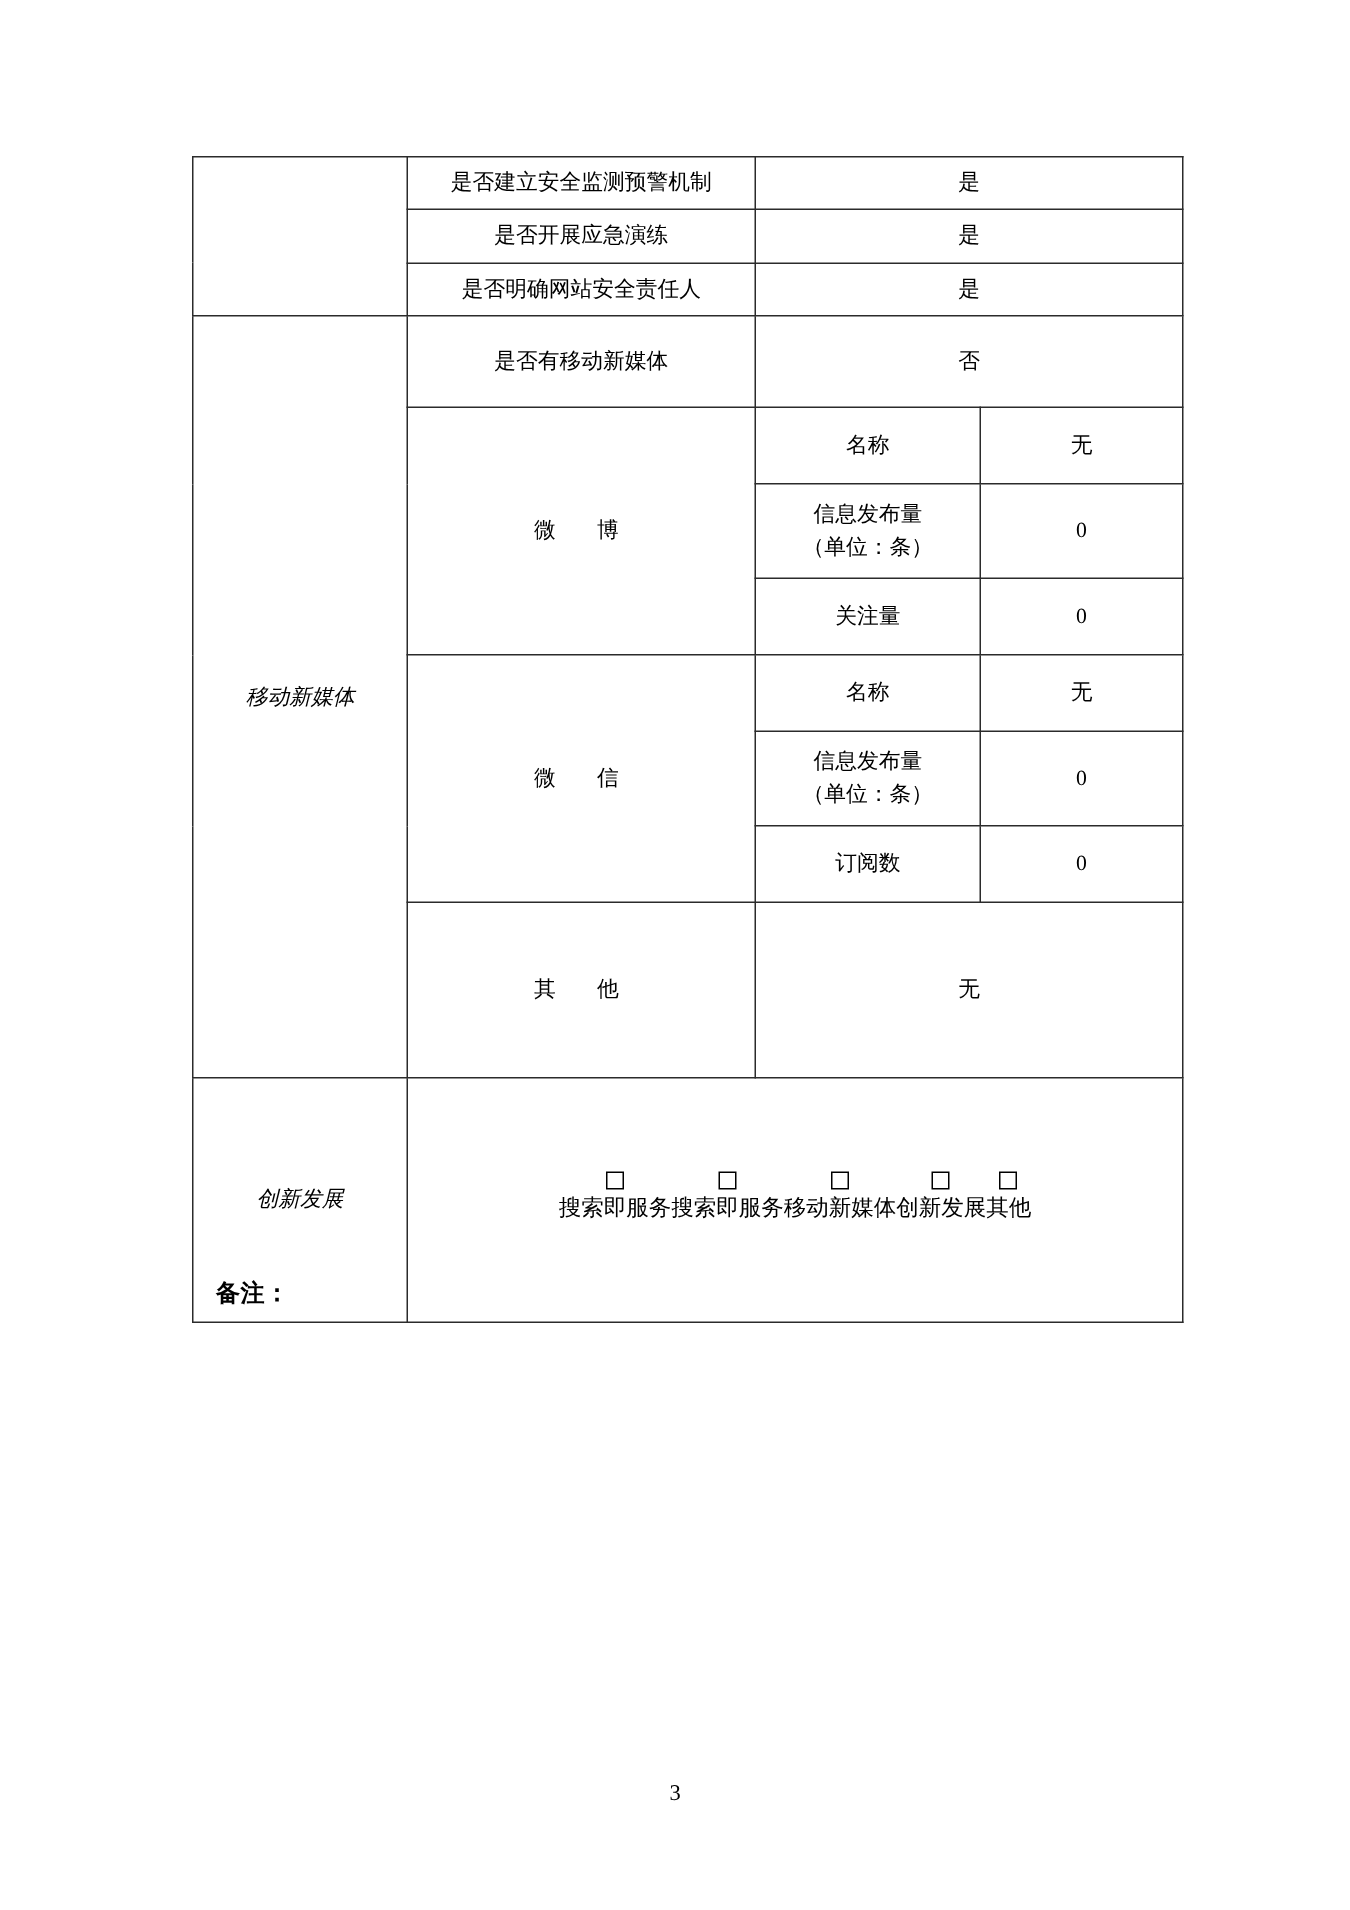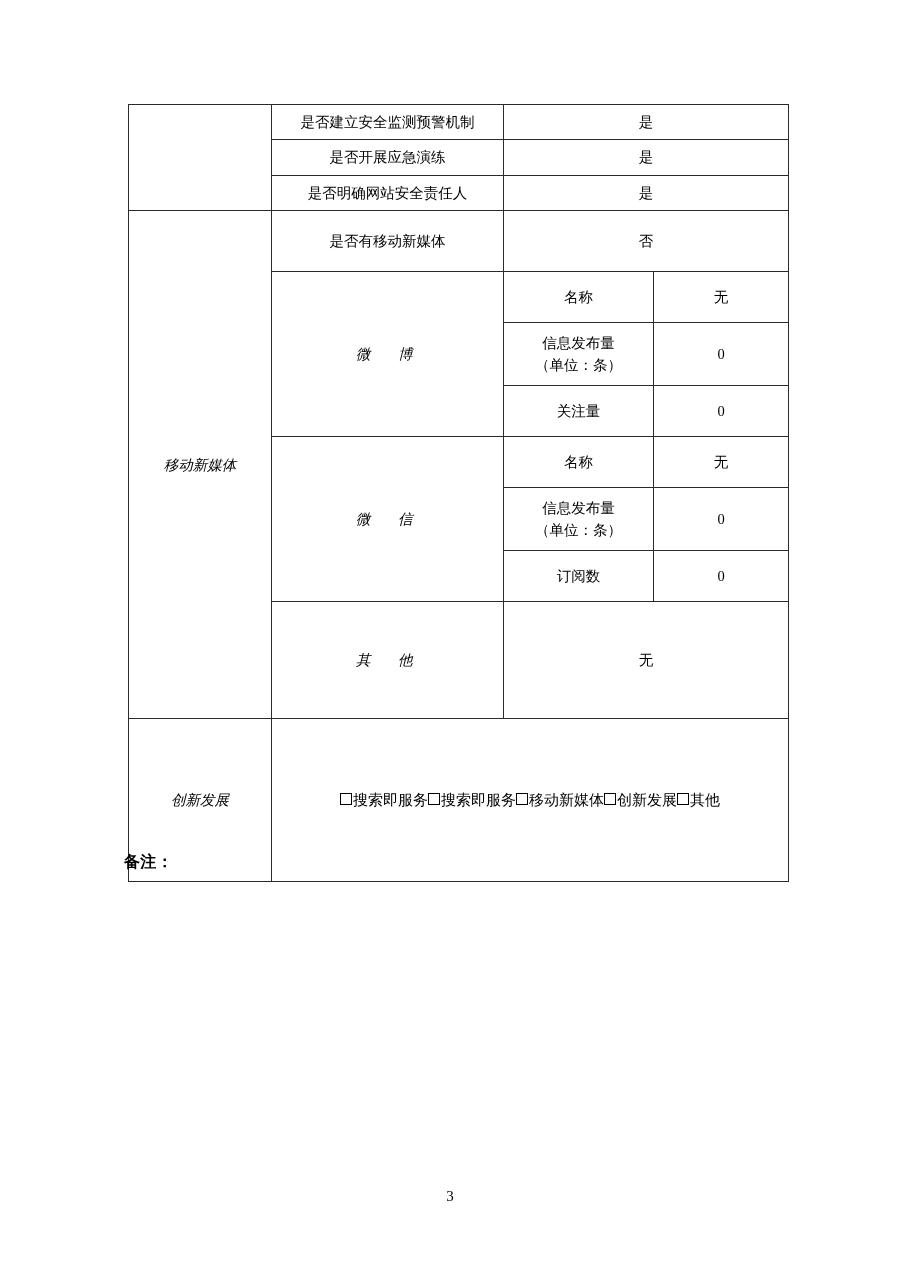--- a/index.html
+++ b/index.html
@@ -37,21 +37,20 @@
     line-height: 1.55;
     padding: 6px 4px;
     font-family: "Liberation Serif", "DejaVu Serif", serif;
   }
   .twoline {
     line-height: 1.5;
   }
   .spaced {
     letter-spacing: 0.45em;
     padding-left: 0.45em;
-    font-style: italic;
   }
   .vlabel {
     font-size: 14.5px;
     font-style: italic;
   }
   .innovation-row td {
     height: 150px;
     margin-left: 12px;
   }
   .innovation-options {
@@ -59,35 +58,36 @@
     flex-wrap: wrap;
     justify-content: center;
     align-items: center;
     font-size: 15px;
     line-height: 1.6;
   }
   .opt {
     display: inline-flex;
     align-items: center;
     white-space: nowrap;
+    flex-direction: column;
   }
   .cbox {
     display: inline-block;
     width: 12px;
     height: 12px;
     border: 1.6px solid #000;
     margin-right: 1px;
     box-sizing: border-box;
     vertical-align: middle;
     position: relative;
     top: -1px;
   }
   .remark {
     position: absolute;
-    left: 124px;
+    left: 144px;
     top: 852px;
     font-size: 16px;
     font-weight: bold;
     letter-spacing: 0.02em;
     font-family: "Liberation Serif", "DejaVu Serif", serif;
   }
   .pagenum {
     position: absolute;
     left: 0;
     top: 1188px;

